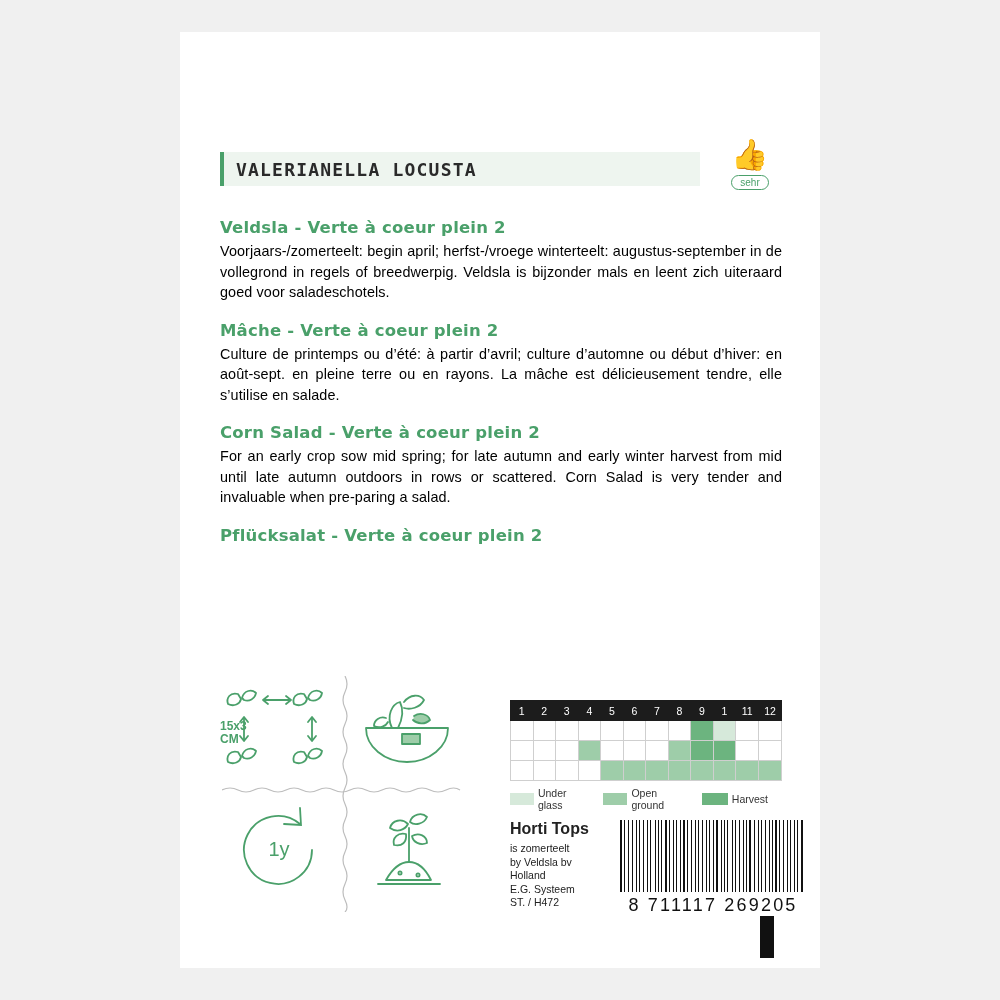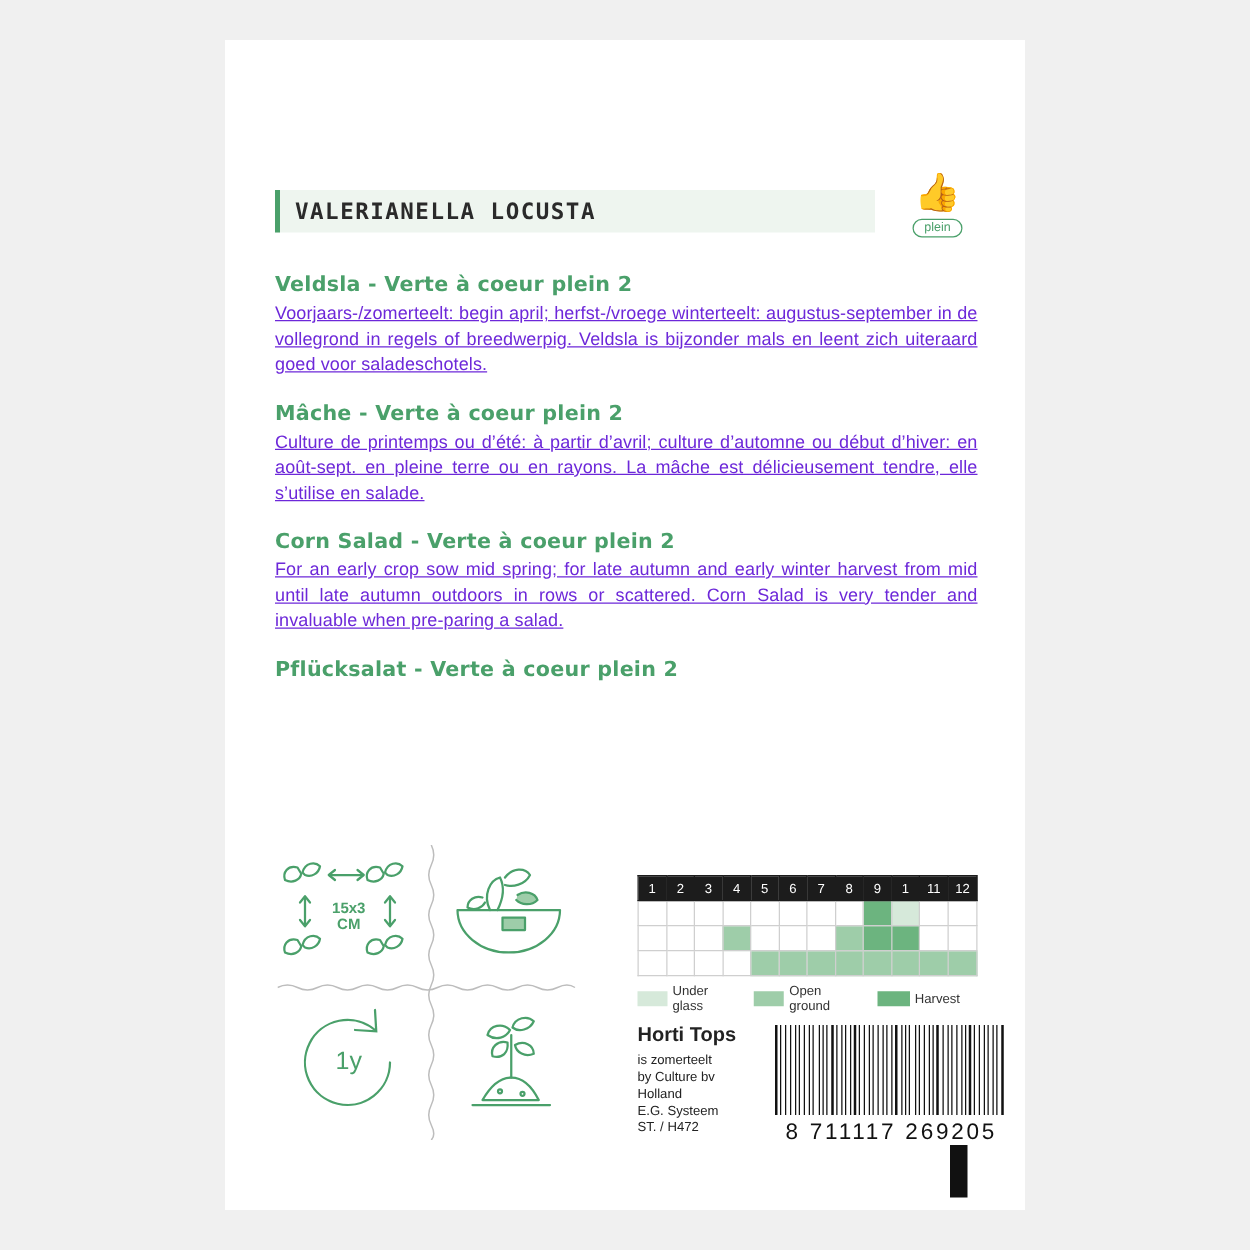--- a/index.html
+++ b/index.html
@@ -89,25 +89,24 @@
     font-weight: bold;
     color: #4aa06a;
     margin: 0 0 4px 0;
     letter-spacing: 0.2px;
   }
   .lang-title .cultivar { color: #4aa06a; }
   .lang-body {
     font-family: "Liberation Sans", sans-serif;
     font-size: 14.4px;
     line-height: 20.5px;
-    color: #6d28d9;
+    color: #000000;
     margin: 0;
     text-align: justify;
     letter-spacing: 0.1px;
-    text-decoration: underline;
   }
 
   
   .picto-area {
     position: absolute;
     left: 40px;
     top: 640px;
     width: 562px;
     height: 250px;
   }
@@ -140,21 +139,21 @@
     left: 2px;
     top: 114px;
     width: 246px;
     height: 8px;
   }
   .spacing-label {
     font-family: "Liberation Sans", sans-serif;
     font-size: 12px;
     font-weight: bold;
     color: #4aa06a;
-    text-align: center;
+    text-align: left;
     line-height: 13px;
   }
   .year-label {
     font-family: "Liberation Sans", sans-serif;
     font-size: 20px;
     color: #4aa06a;
   }
 
   
   .calendar {
@@ -265,21 +264,21 @@
   <div class="packet">
 
     <div class="content">
 
       <div class="header-row">
         <div class="latin-bar">
           <span class="latin-name">VALERIANELLA LOCUSTA</span>
         </div>
         <div class="easy-badge">
           <span class="thumb">👍</span>
-          <span class="easy-label">plein</span>
+          <span class="easy-label">sehr</span>
         </div>
       </div>
 
       <div class="lang-block">
         <h2 class="lang-title">
           <span>Veldsla</span><span> - </span><span class="cultivar">Verte à coeur plein 2</span>
         </h2>
         <p class="lang-body">Voorjaars-/zomerteelt: begin april; herfst-/vroege winterteelt: augustus-september in de vollegrond in regels of breedwerpig. Veldsla is bijzonder mals en leent zich uiteraard goed voor saladeschotels.</p>
       </div>
 
@@ -469,21 +468,21 @@
           <span class="item">
             <i class="sw c-harv"></i>
             <span>Harvest</span>
           </span>
         </div>
       </div>
 
       <div class="brand">
         <div class="name">Horti Tops</div>
         <div class="line">is zomerteelt</div>
-        <div class="line">by Culture bv</div>
+        <div class="line">by Veldsla bv</div>
         <div class="line">Holland</div>
         <div class="line">E.G. Systeem</div>
         <div class="line">ST. / H472</div>
       </div>
 
       <div class="barcode-wrap">
         <div class="barcode">
             <i style="width: 3px; background: rgb(17, 17, 17);"></i>
             <i style="width: 1px; background: transparent;"></i>
             <i style="width: 1px; background: rgb(17, 17, 17);"></i>

